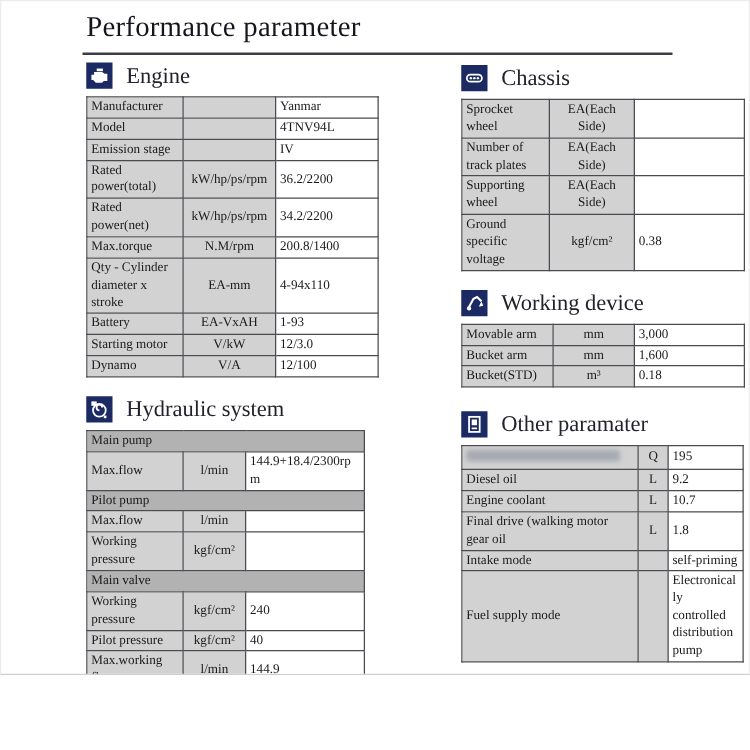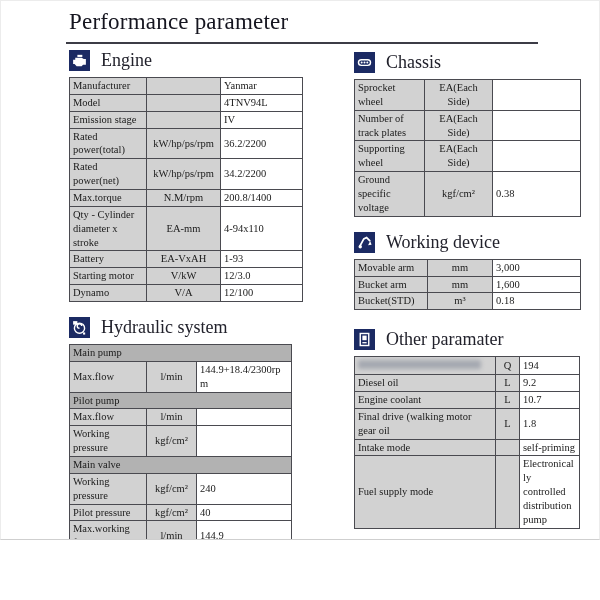--- a/index.html
+++ b/index.html
@@ -6,21 +6,21 @@
   html,body { background:#fff; }
   .page {
     position:relative; width:600px; height:540px; background:#fff;
     font-family:"Liberation Serif","DejaVu Serif",serif; color:#1a1a1a;
     border:1px solid #ececec; border-bottom:1px solid #cfcfcf; overflow:hidden;
   }
   .title { position:absolute; left:68px; top:8px; font-size:23px; color:#15151f; letter-spacing:.2px; }
   .title-rule { position:absolute; left:65px; top:41px; width:472px; border-top:2px solid #3c3c46; }
 
   .col-left  { position:absolute; left:68px;  top:48px; width:238px; }
-  .col-right { position:absolute; left:309px; top:50px; width:228px;padding-left:44px; }
+  .col-right { position:absolute; left:324px; top:50px; width:228px;padding-left:44px; }
 
   .sec-head { display:flex; align-items:center; gap:11px; margin-bottom:5px; height:23px; }
   .icon-box { width:21px; height:21px; background:#1b2a63; display:flex; align-items:center; justify-content:center; flex:0 0 21px; }
   .sec-title { font-size:18px; color:#22222c; }
 
   table.spec { border-collapse:collapse; table-layout:fixed; margin-bottom:14px; }
   table.spec td {
     border:1px solid #4a4a50; font-size:10.5px; line-height:1.32;
     padding:1px 3px; vertical-align:middle; overflow:hidden; word-wrap:break-word;
   }
@@ -279,21 +279,21 @@
     <table class="spec t-other">
       <colgroup>
           <col style="width:141px">
           <col style="width:24px">
           <col style="width:60px">
         </colgroup>
       <tbody>
           <tr>
             <td class="lab"><span class="smudge"></span></td>
             <td class="unit">Q</td>
-            <td class="val">194</td>
+            <td class="val">195</td>
           </tr>
           <tr>
             <td class="lab">Diesel oil</td>
             <td class="unit">L</td>
             <td class="val">9.2</td>
           </tr>
           <tr>
             <td class="lab">Engine coolant</td>
             <td class="unit">L</td>
             <td class="val">10.7</td>

